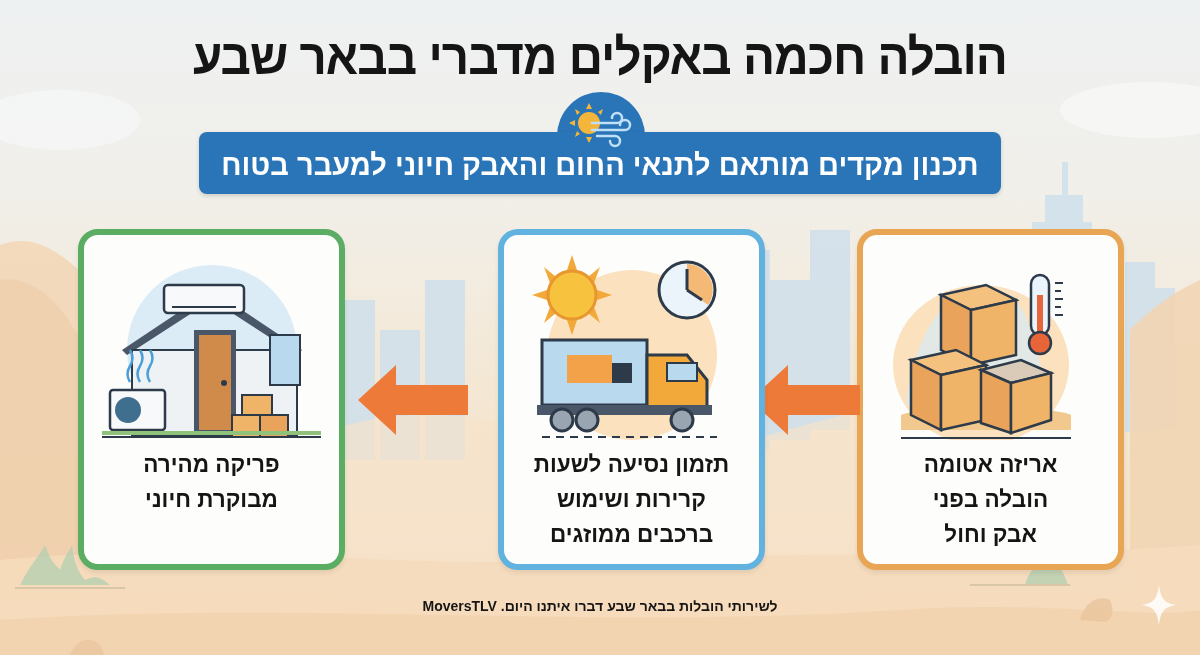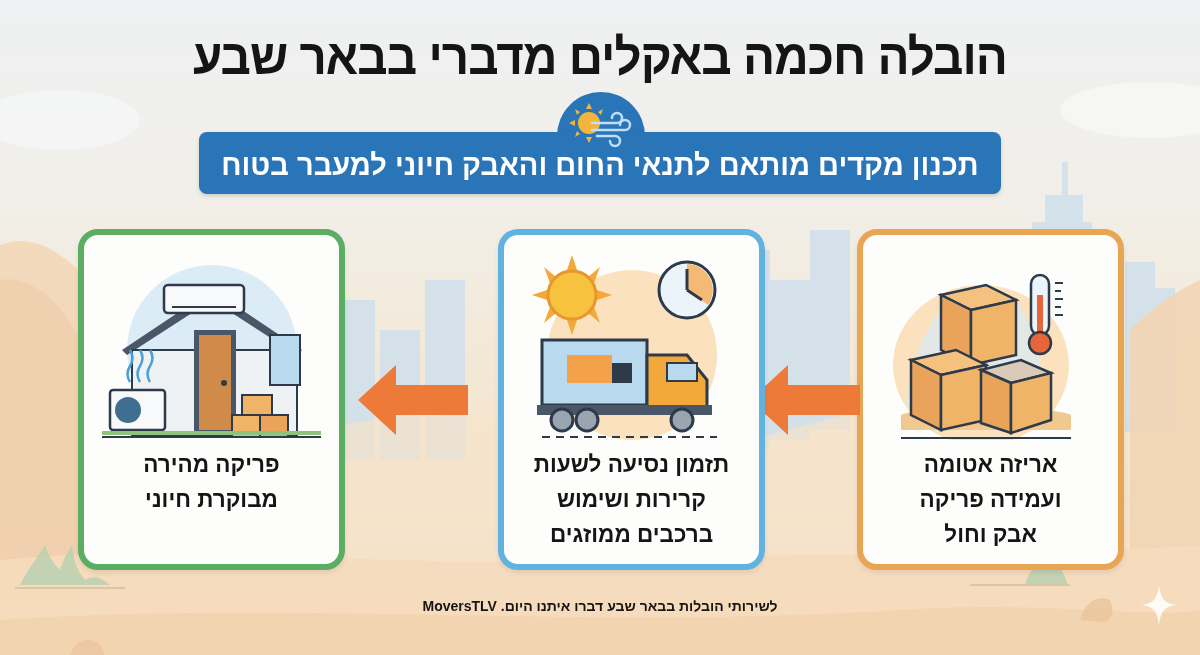--- a/index.html
+++ b/index.html
@@ -144,21 +144,21 @@
     <g stroke="#2d3a4a" stroke-width="2">
         <line x1="174" y1="28" x2="182" y2="28"></line>
         <line x1="174" y1="36" x2="180" y2="36"></line>
         <line x1="174" y1="44" x2="182" y2="44"></line>
         <line x1="174" y1="52" x2="180" y2="52"></line>
         <line x1="174" y1="60" x2="182" y2="60"></line>
       </g>
   </svg>
   <div class="label">
     <div>אריזה אטומה</div>
-    <div>ועמידה פריקה</div>
+    <div>הובלה בפני</div>
     <div>אבק וחול</div>
   </div>
 </div>
 
 <svg class="arrow" style="left:750px;top:365px" width="110" height="70" viewBox="0 0 110 70">
   <polygon points="0,35 38,0 38,20 110,20 110,50 38,50 38,70" fill="#ee7a3a"></polygon>
 </svg>
 
 <div class="card card-mid">
   <svg class="illus" viewBox="0 0 219 185">

